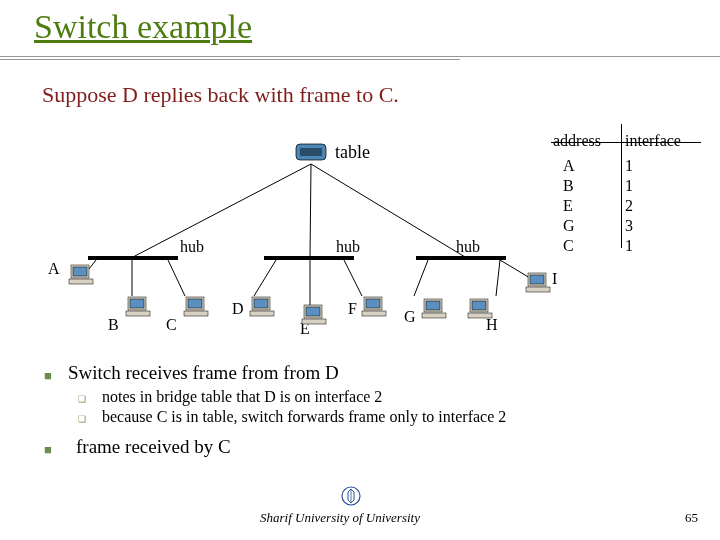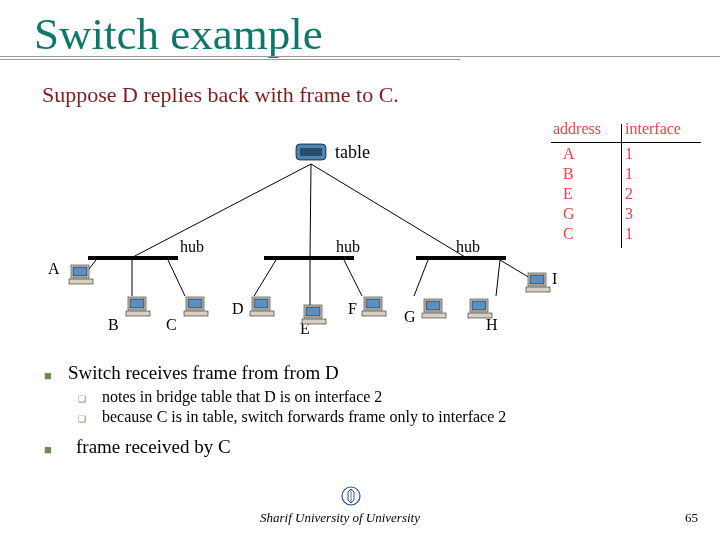--- a/index.html
+++ b/index.html
@@ -1,26 +1,26 @@
 <!DOCTYPE html>
 <html><head>
 <meta charset="utf-8">
 <style>
   * { margin:0; padding:0; box-sizing:border-box; }
   body { width:720px; height:540px; background:#fff; font-family:"Times New Roman", serif; position:relative; overflow:hidden; }
-  .title { position:absolute; left:34px; top:8px; font-size:45px; color:#0f766e; }
+  .title { position:absolute; left:34px; top:8px; font-size:34px; color:#4d7c0f;text-decoration:underline; }
   .rule1 { position:absolute; left:0; top:56px; width:720px; height:1px; background:#999; }
   .rule2 { position:absolute; left:0; top:59px; width:460px; height:1px; background:#999; }
   .subtitle { position:absolute; left:42px; top:82px; font-size:22px; color:#7f1d1d; }
   .diagram { position:absolute; left:0; top:120px; width:720px; height:240px; }
   .switch-lbl { position:absolute; left:335px; top:22px; font-family:"Comic Sans MS",cursive; font-size:18px; color:#000; }
   .bar { position:absolute; left:88px; top:136px; width:90px; height:4px; background:#000; }
   .hub-lbl { position:absolute; font-family:"Comic Sans MS",cursive; font-size:16px; color:#000; }
   .node-lbl { position:absolute; font-family:"Comic Sans MS",cursive; font-size:16px; color:#000; }
-  .tbl-wrap { position:absolute; left:553px; top:0; font-family:"Comic Sans MS",cursive; font-size:16px; color:#ef4444; }
+  .tbl-wrap { position:absolute; left:553px; top:12px; font-family:"Comic Sans MS",cursive; font-size:16px; color:#000000; }
   .tbl-head { display:flex; }
   .tbl-head .col1 { width:72px; }
   .tbl-head .col2 { width:70px; }
   .tbl-hline { position:absolute; left:551px; top:22px; width:150px; height:1px; background:#000; }
   .tbl-vline { position:absolute; left:621px; top:4px; width:1px; height:124px; background:#000; }
   .tbl-body { display:flex; margin-top:6px; }
   .tbl-body .col1 { width:62px; padding-left:10px; }
   .tbl-body .col2 { width:60px; padding-left:10px; }
   .tbl-body div div { line-height:1.25; }
   .bul { position:absolute; left:44px; font-size:13px; color:#6b8e4e; }

